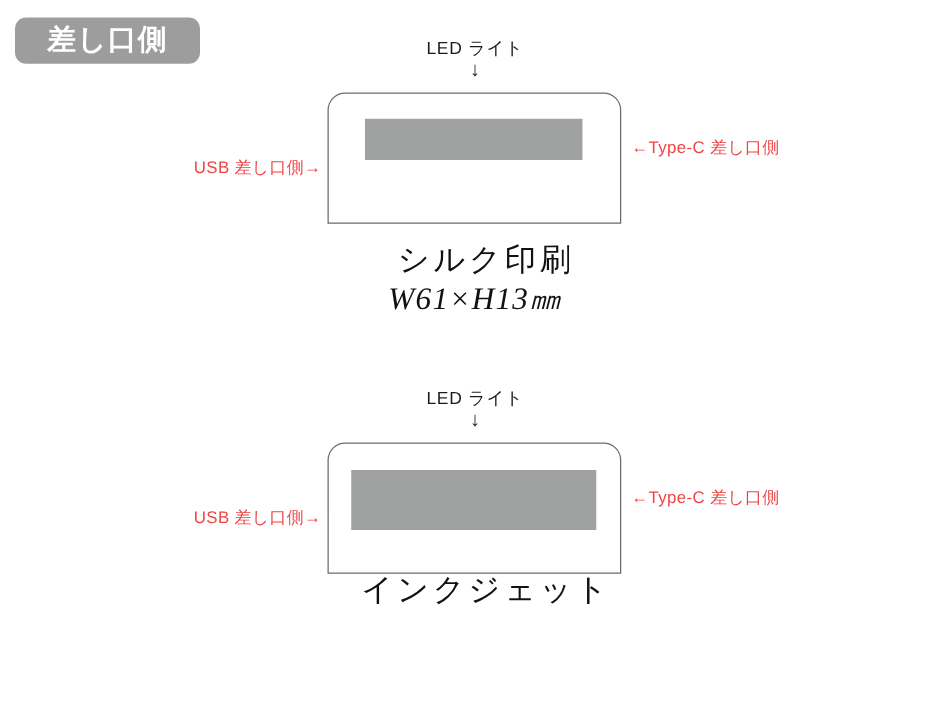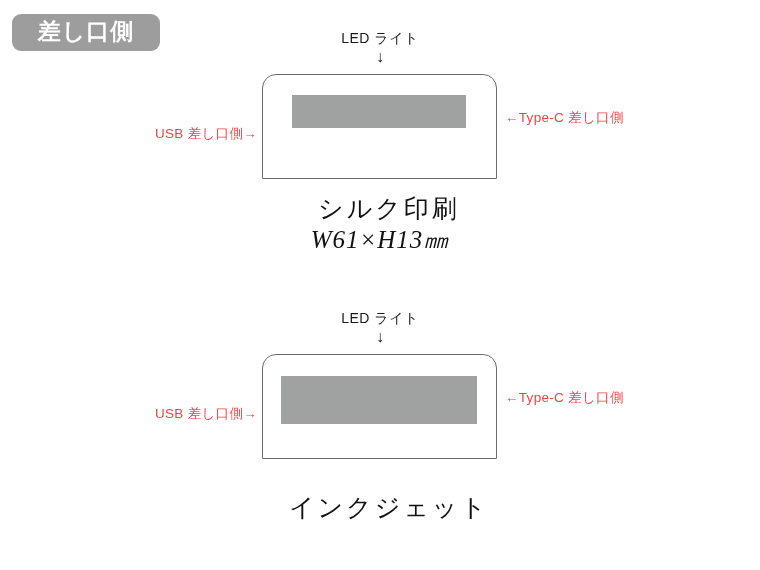--- a/index.html
+++ b/index.html
@@ -118,21 +118,21 @@
     line-height: 1.25;
     padding-left: 18px;
   }
   .caption-size {
     font-size: 25px;
     letter-spacing: 1px;
     line-height: 1.3;
     font-style: italic;
   }
   #caption-silk   { top: 193px; }
-  #caption-inkjet { top: 492px; }
+  #caption-inkjet { top: 457px; }
 </style>
 </head>
 <body>
 
 <div class="badge">差し口側</div>
 
 <div class="diagram" id="diagram-silk">
 
   <div class="led-label">LED ライト</div>
 

